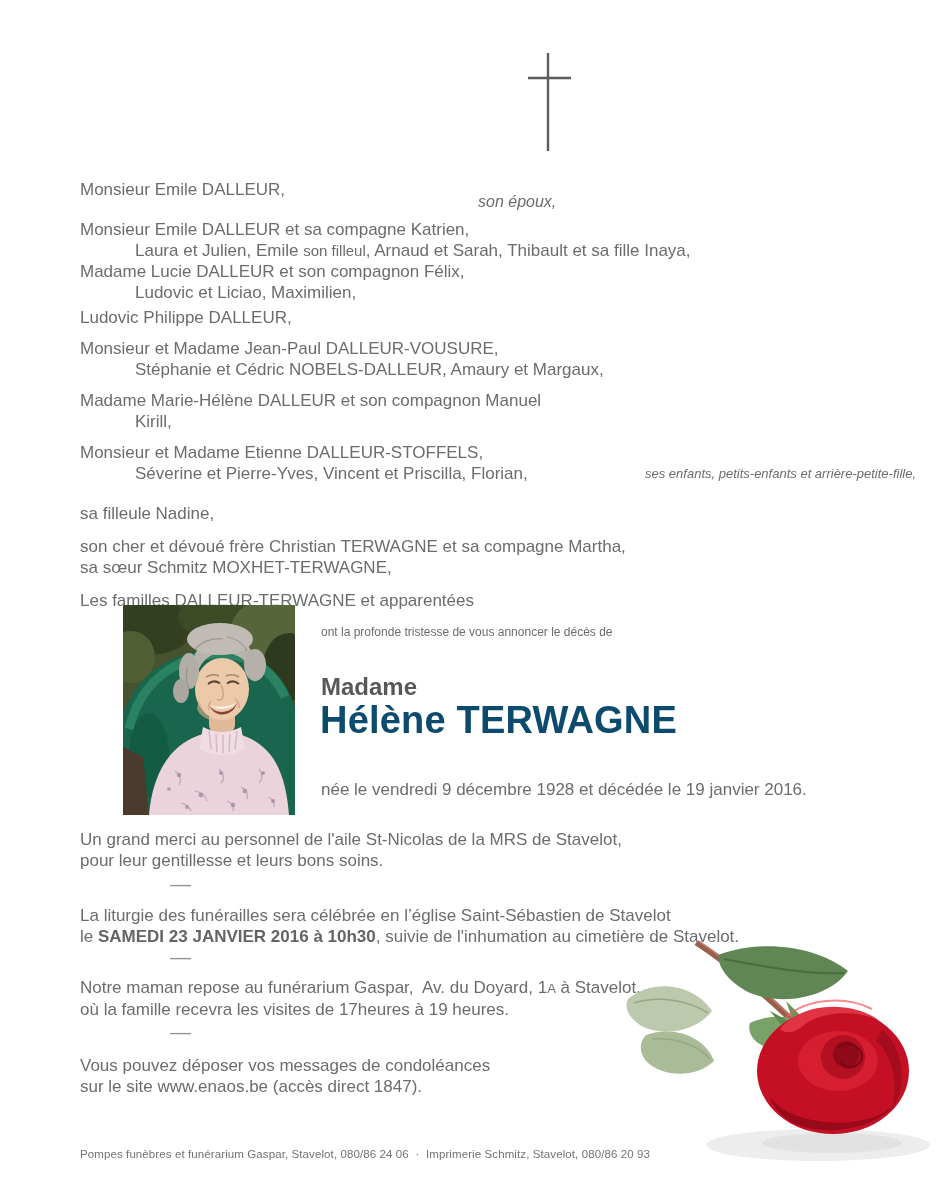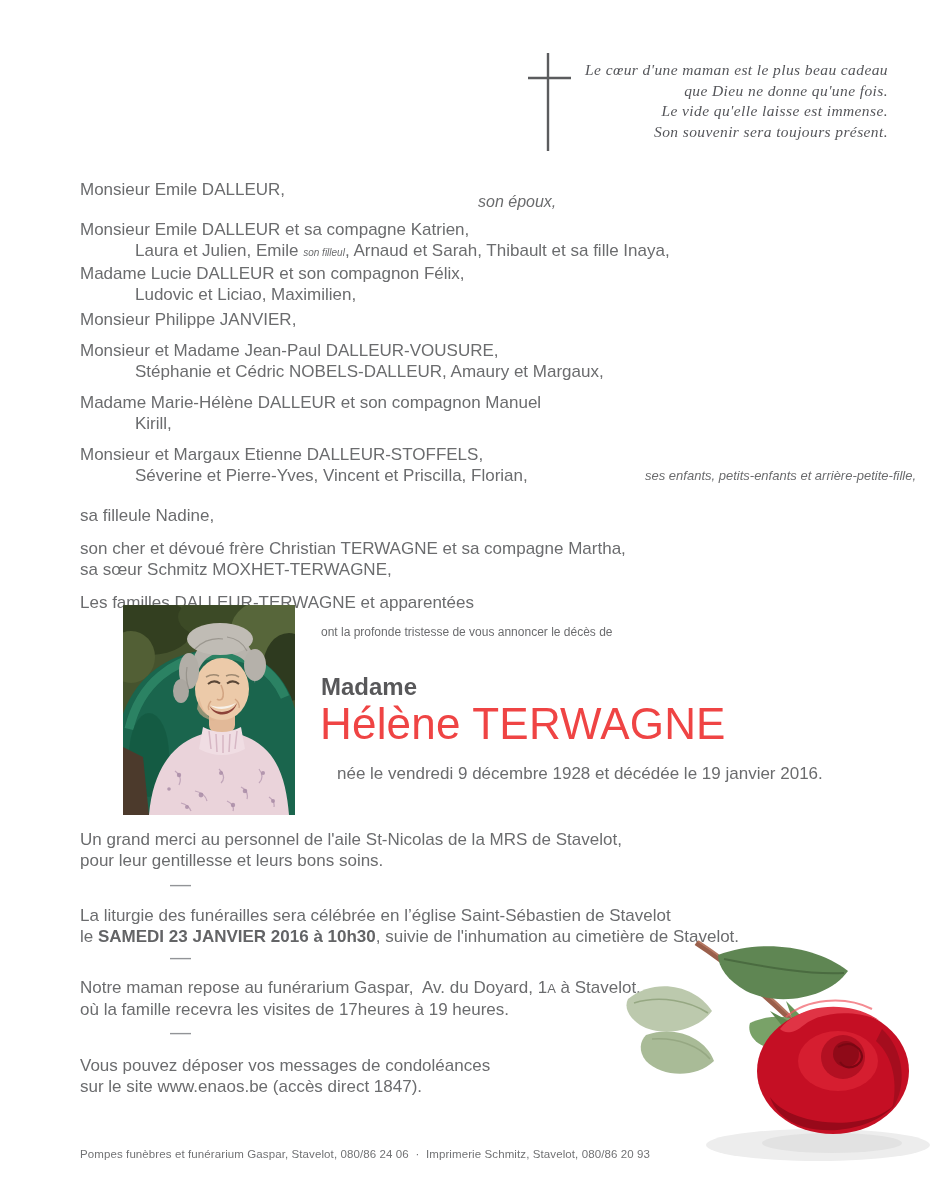--- a/index.html
+++ b/index.html
@@ -15,69 +15,63 @@
   }
   .cross{position:absolute;left:524px;top:48px;}
   
   .fam{position:absolute;left:80px;top:179px;width:842px;font-size:17px;line-height:21px;}
   .fam .line{position:relative;}
   .ind{padding-left:55px;}
   .g19{margin-top:19px;} .g4{margin-top:4px;} .g2{margin-top:10px;}
   .g12{margin-top:12px;} .g22{margin-top:19px;}
   .role-spouse{position:absolute;left:398px;top:12px;font-style:italic;font-size:16px;}
   .role-desc{position:absolute;right:6px;top:0;font-style:italic;font-size:13px;}
-  .inl-ital{font-style:italic;font-size:10px;}
+  .inl-ital{font-size:15px;}
   
   .photo{position:absolute;left:123px;top:605px;width:172px;height:210px;}
   .announce-intro{position:absolute;left:321px;top:625px;font-size:12px;}
   .announce-madame{position:absolute;left:321px;top:673px;font-size:24px;font-weight:bold;color:#58585a;}
-  .announce-name{position:absolute;left:320px;top:699px;font-size:44px;font-weight:normal;color:#ef4444;letter-spacing:0.2px;}
-  .announce-dates{position:absolute;left:321px;top:764px;font-size:17px;margin-left:16px;}
+  .announce-name{position:absolute;left:320px;top:699px;font-size:38px;font-weight:bold;color:#0c4a6e;letter-spacing:0.2px;}
+  .announce-dates{position:absolute;left:321px;top:780px;font-size:17px;}
   
   .sect{position:absolute;left:80px;font-size:17px;line-height:21px;width:720px;}
   .sect b{font-weight:bold;color:#636466;}
   .dash{position:absolute;left:170px;font-size:21px;color:#929497;line-height:24px;}
   .smallcap{font-size:13px;}
   .footer{position:absolute;left:80px;top:1116px;font-size:11.5px;color:#717274;letter-spacing:0.1px;margin-top:32px;}
   .rose{position:absolute;left:600px;top:937px;width:347px;height:240px;}
 </style>
 </head>
 <body>
 
 <div class="page">
 
   <svg class="cross" width="52" height="105" viewBox="0 0 52 105">
     <line x1="24" y1="5" x2="24" y2="103" stroke="#5b5c5e" stroke-width="2.4"></line>
     <line x1="4" y1="30" x2="47" y2="30" stroke="#5b5c5e" stroke-width="2.4"></line>
   </svg>
 
-  <div class="quote">
-    <div>Le cœur d'une maman est le plus beau cadeau</div>
-    <div>que Dieu ne donne qu'une fois.</div>
-    <div>Le vide qu'elle laisse est immense.</div>
-    <div>Son souvenir sera toujours présent.</div>
-  </div>
 
   <div class="fam">
     <div class="line">
       <span>Monsieur Emile DALLEUR,</span>
       <span class="role-spouse">son époux,</span>
     </div>
     <div class="line g19">Monsieur Emile DALLEUR et sa compagne Katrien,</div>
     <div class="line ind">
       <span>Laura et Julien, Emile </span><span class="inl-ital">son filleul</span><span>, Arnaud et Sarah, Thibault et sa fille Inaya,</span>
     </div>
     <div class="line">Madame Lucie DALLEUR et son compagnon Félix,</div>
     <div class="line ind">Ludovic et Liciao, Maximilien,</div>
-    <div class="line g4">Monsieur Philippe JANVIER,</div>
+    <div class="line g4">Ludovic Philippe DALLEUR,</div>
     <div class="line g2">Monsieur et Madame Jean-Paul DALLEUR-VOUSURE,</div>
     <div class="line ind">Stéphanie et Cédric NOBELS-DALLEUR, Amaury et Margaux,</div>
     <div class="line g2">Madame Marie-Hélène DALLEUR et son compagnon Manuel</div>
     <div class="line ind">Kirill,</div>
-    <div class="line g2">Monsieur et Margaux Etienne DALLEUR-STOFFELS,</div>
+    <div class="line g2">Monsieur et Madame Etienne DALLEUR-STOFFELS,</div>
     <div class="line ind">
       <span>Séverine et Pierre-Yves, Vincent et Priscilla, Florian,</span>
       <span class="role-desc">ses enfants, petits-enfants et arrière-petite-fille,</span>
     </div>
     <div class="line g22">sa filleule Nadine,</div>
     <div class="line g12">son cher et dévoué frère Christian TERWAGNE et sa compagne Martha,</div>
     <div class="line">sa sœur Schmitz MOXHET-TERWAGNE,</div>
     <div class="line g12">Les familles DALLEUR-TERWAGNE et apparentées</div>
   </div>
 

